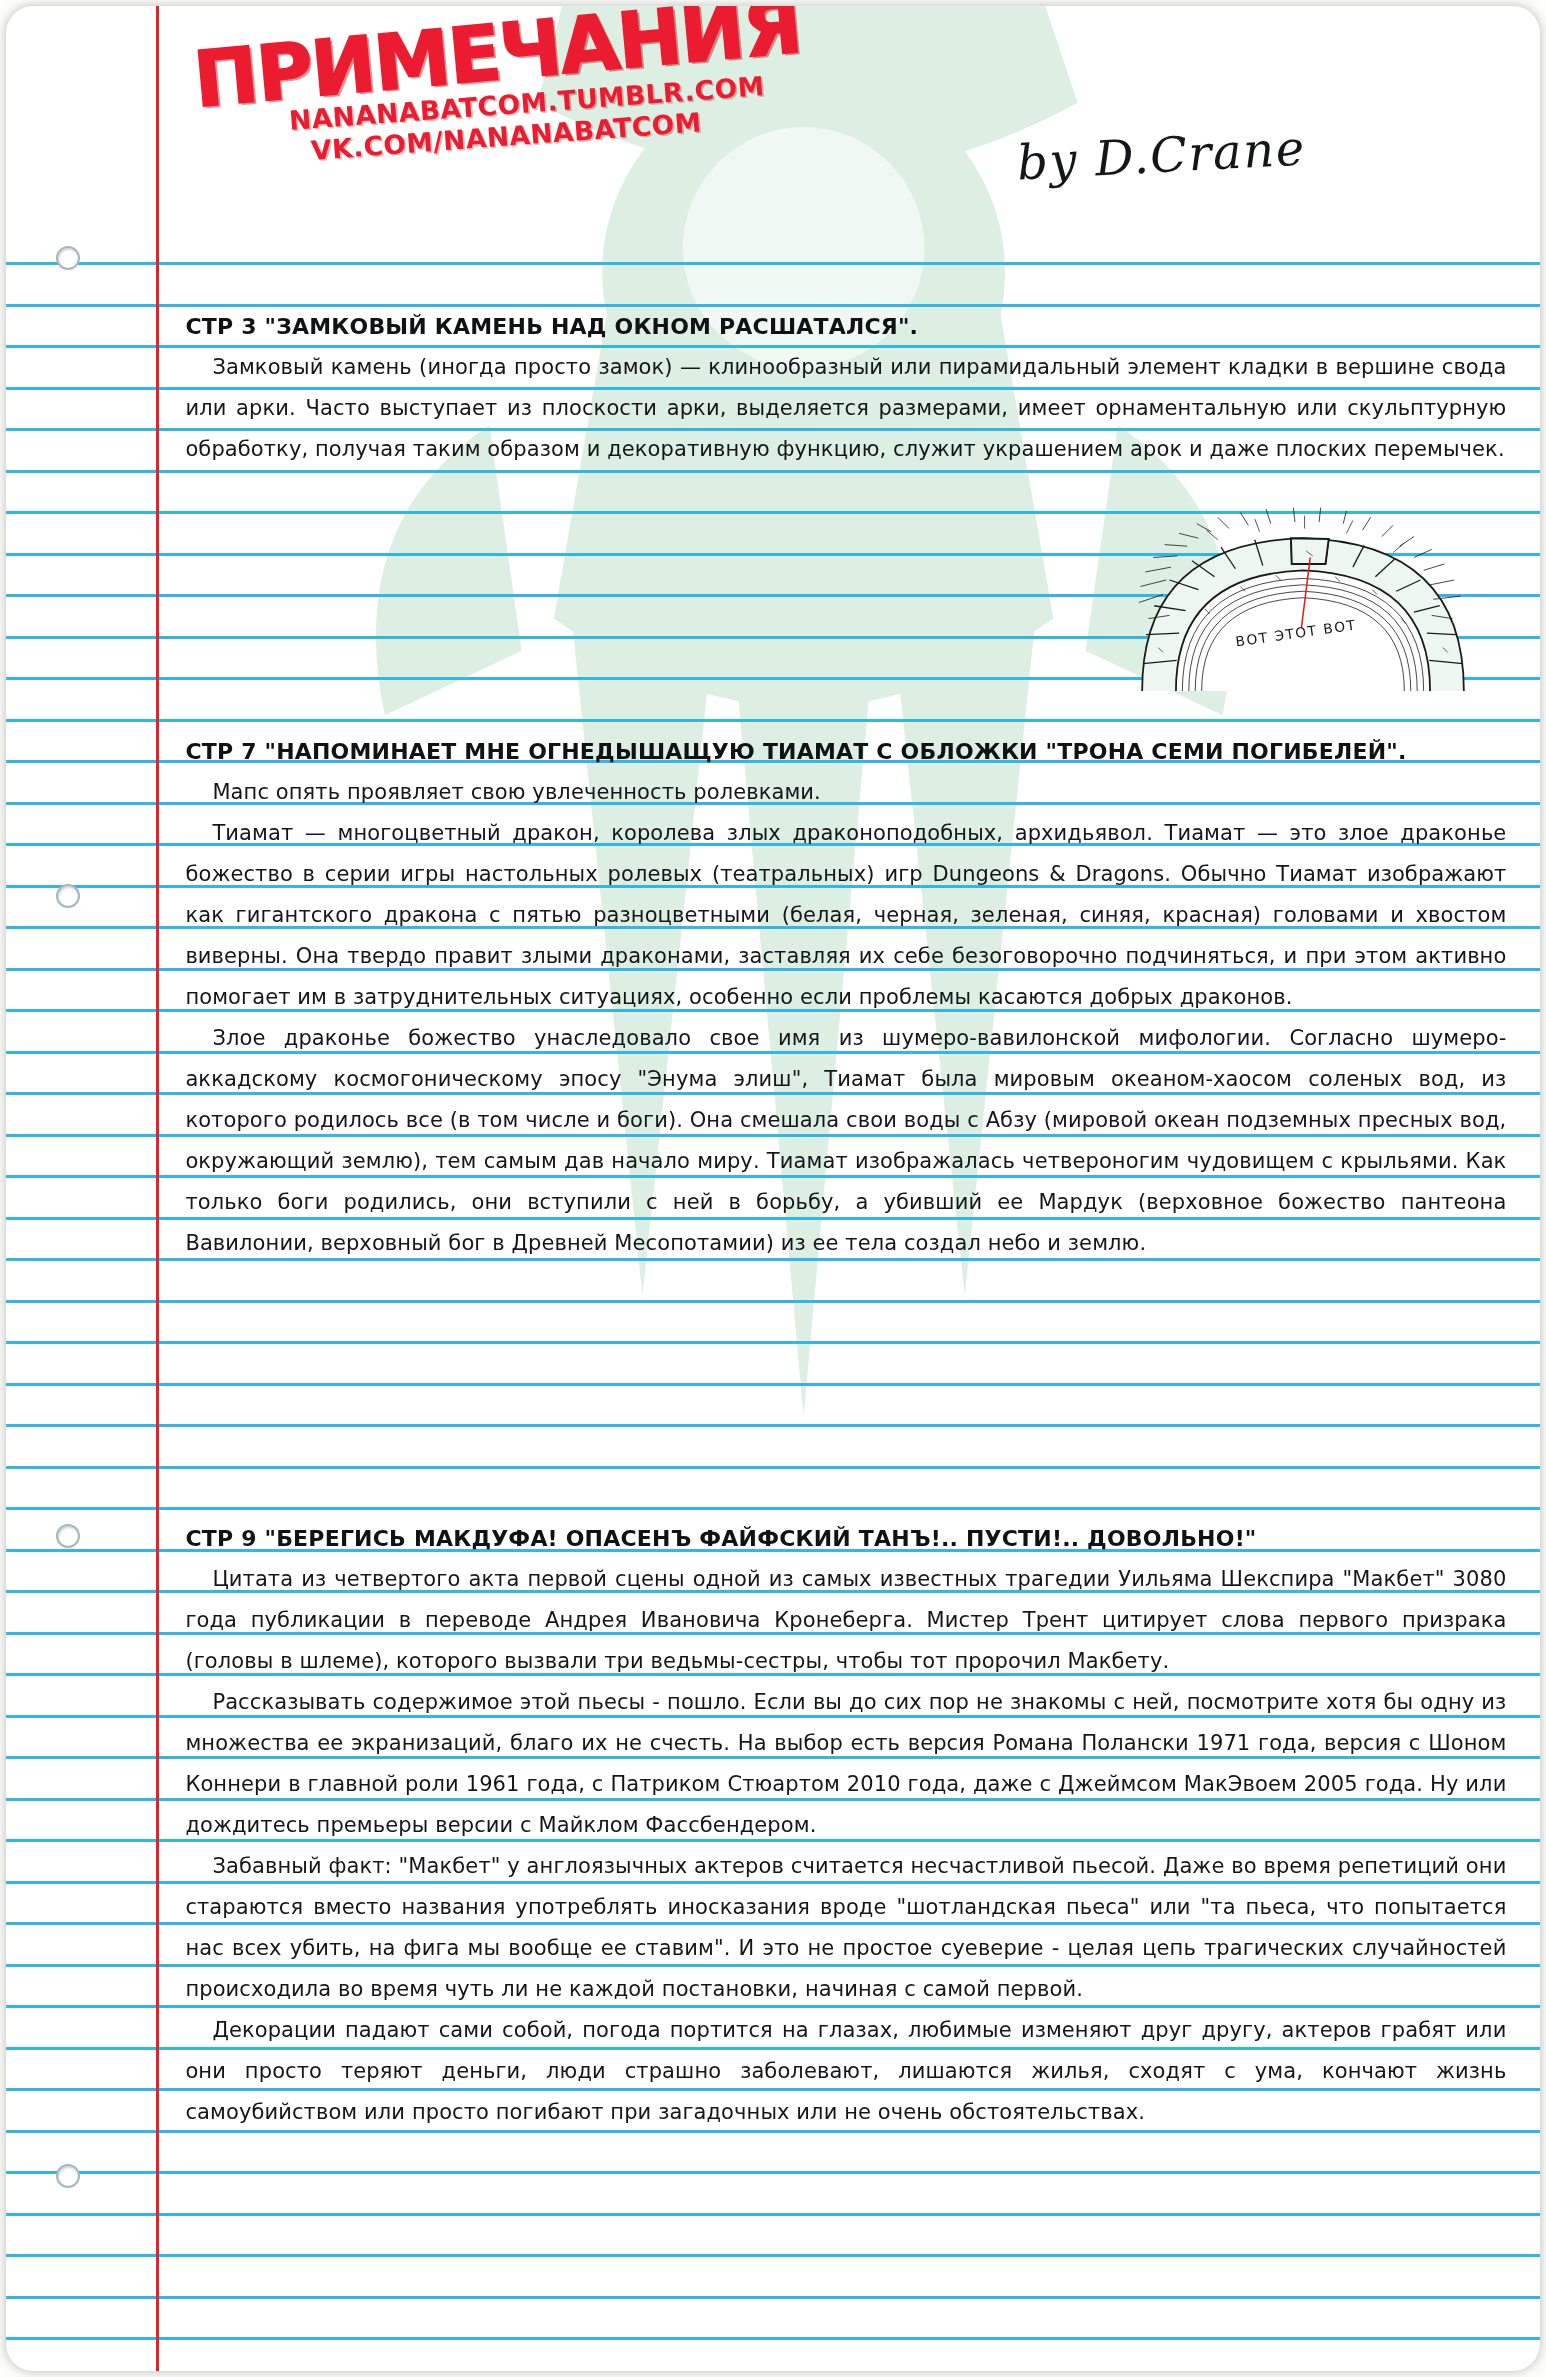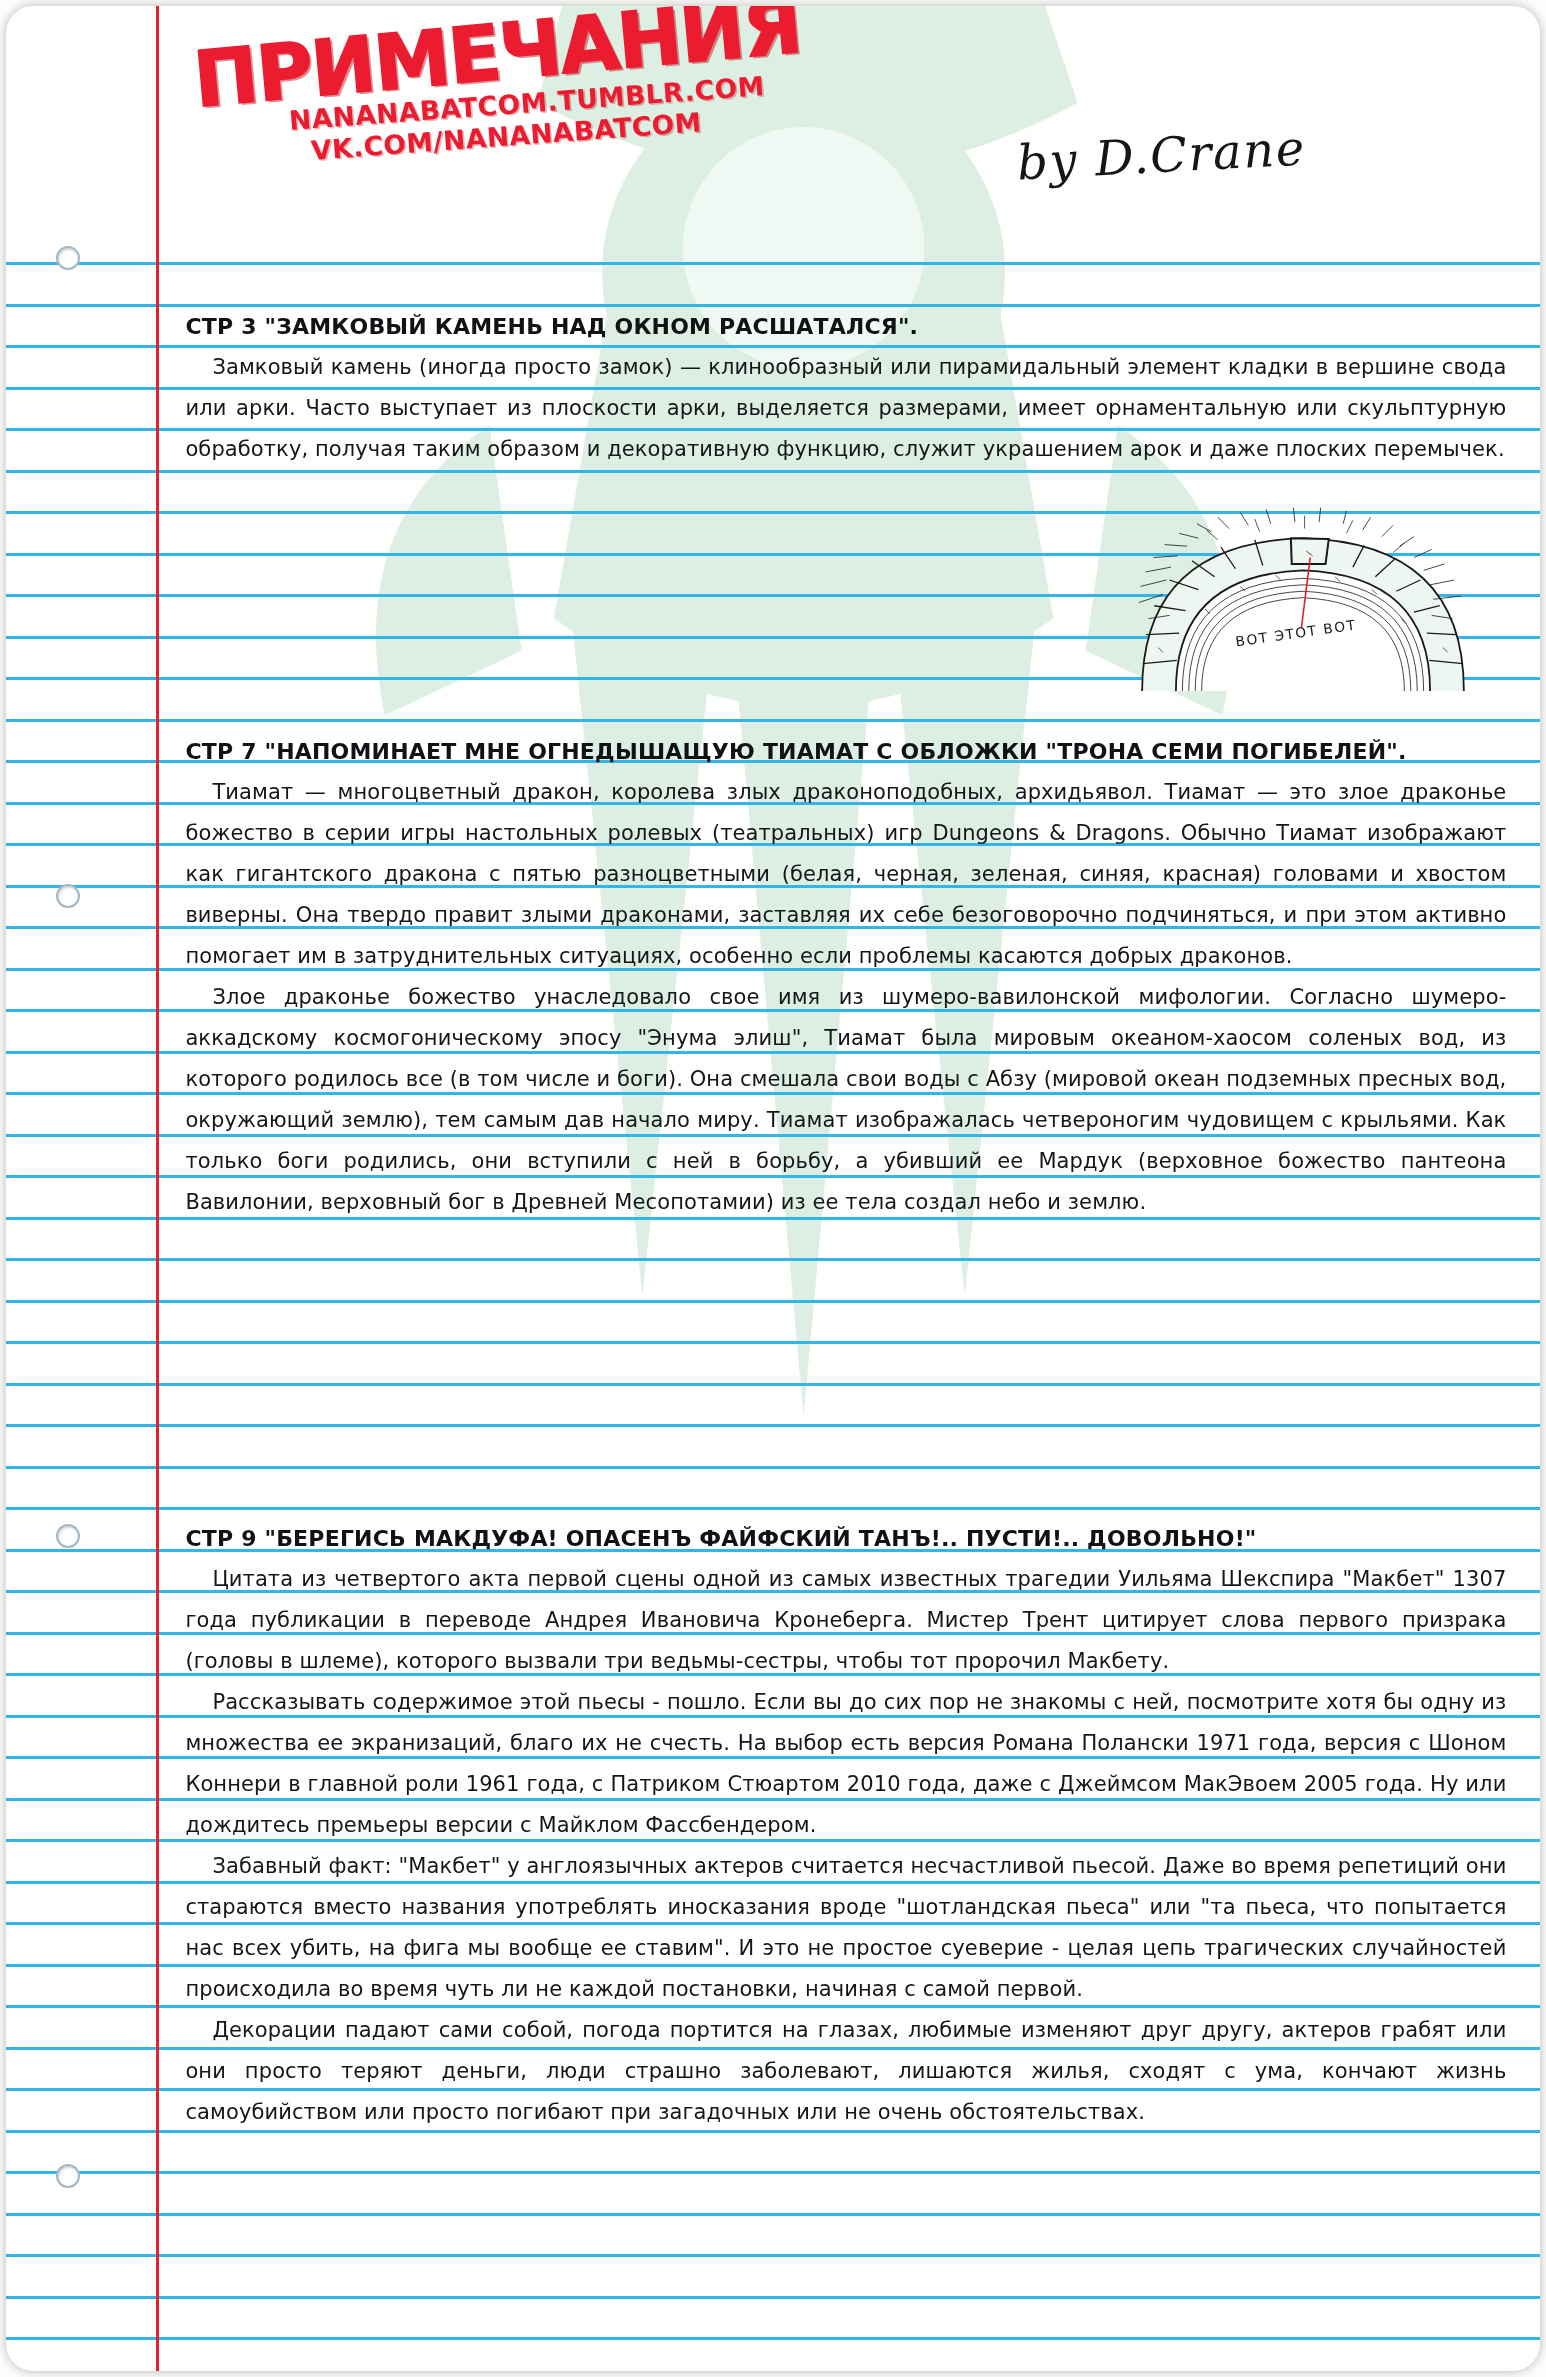--- a/index.html
+++ b/index.html
@@ -256,26 +256,27 @@
     </div>
     <div id="byline">by D.Crane</div>
 
     <div id="content">
         <div class="sec" style="top: 300px;">
           <h2 class="heading">СТР 3 "ЗАМКОВЫЙ КАМЕНЬ НАД ОКНОМ РАСШАТАЛСЯ".</h2>
           <p class="para">Замковый камень (иногда просто замок) — клинообразный или пирамидальный элемент кладки в вершине свода или арки. Часто выступает из плоскости арки, выделяется размерами, имеет орнаментальную или скульптурную обработку, получая таким образом и декоративную функцию, служит украшением арок и даже плоских перемычек.</p>
         </div>
         <div class="sec" style="top: 725px;">
           <h2 class="heading just">СТР 7 "НАПОМИНАЕТ МНЕ ОГНЕДЫШАЩУЮ ТИАМАТ С ОБЛОЖКИ "ТРОНА СЕМИ ПОГИБЕЛЕЙ".</h2>
+          <p class="para">Мапс опять проявляет свою увлеченность ролевками.</p>
           <p class="para">Тиамат — многоцветный дракон, королева злых драконоподобных, архидьявол. Тиамат — это злое драконье божество в серии игры настольных ролевых (театральных) игр Dungeons &amp; Dragons. Обычно Тиамат изображают как гигантского дракона с пятью разноцветными (белая, черная, зеленая, синяя, красная) головами и хвостом виверны. Она твердо правит злыми драконами, заставляя их себе безоговорочно подчиняться, и при этом активно помогает им в затруднительных ситуациях, особенно если проблемы касаются добрых драконов.</p>
           <p class="para last">Злое драконье божество унаследовало свое имя из шумеро-вавилонской мифологии. Согласно шумеро-аккадскому космогоническому эпосу "Энума элиш", Тиамат была мировым океаном-хаосом соленых вод, из которого родилось все (в том числе и боги). Она смешала свои воды с Абзу (мировой океан подземных пресных вод, окружающий землю), тем самым дав начало миру. Тиамат изображалась четвероногим чудовищем с крыльями. Как только боги родились, они вступили с ней в борьбу, а убивший ее Мардук (верховное божество пантеона Вавилонии, верховный бог в Древней Месопотамии) из ее тела создал небо и землю.</p>
         </div>
         <div class="sec" style="top: 1512px;">
           <h2 class="heading">СТР 9 "БЕРЕГИСЬ МАКДУФА! ОПАСЕНЪ ФАЙФСКИЙ ТАНЪ!.. ПУСТИ!.. ДОВОЛЬНО!"</h2>
-          <p class="para">Цитата из четвертого акта первой сцены одной из самых известных трагедии Уильяма Шекспира "Макбет" 1307 года публикации в переводе Андрея Ивановича Кронеберга. Мистер Трент цитирует слова первого призрака (головы в шлеме), которого вызвали три ведьмы-сестры, чтобы тот пророчил Макбету.</p>
+          <p class="para">Цитата из четвертого акта первой сцены одной из самых известных трагедии Уильяма Шекспира "Макбет" 3080 года публикации в переводе Андрея Ивановича Кронеберга. Мистер Трент цитирует слова первого призрака (головы в шлеме), которого вызвали три ведьмы-сестры, чтобы тот пророчил Макбету.</p>
           <p class="para">Рассказывать содержимое этой пьесы - пошло. Если вы до сих пор не знакомы с ней, посмотрите хотя бы одну из множества ее экранизаций, благо их не счесть. На выбор есть версия Романа Полански 1971 года, версия с Шоном Коннери в главной роли 1961 года, с Патриком Стюартом 2010 года, даже с Джеймсом МакЭвоем 2005 года. Ну или дождитесь премьеры версии с Майклом Фассбендером.</p>
           <p class="para">Забавный факт: "Макбет" у англоязычных актеров считается несчастливой пьесой. Даже во время репетиций они стараются вместо названия употреблять иносказания вроде "шотландская пьеса" или "та пьеса, что попытается нас всех убить, на фига мы вообще ее ставим". И это не простое суеверие - целая цепь трагических случайностей происходила во время чуть ли не каждой постановки, начиная с самой первой.</p>
           <p class="para last">Декорации падают сами собой, погода портится на глазах, любимые изменяют друг другу, актеров грабят или они просто теряют деньги, люди страшно заболевают, лишаются жилья, сходят с ума, кончают жизнь самоубийством или просто погибают при загадочных или не очень обстоятельствах.</p>
         </div>
       </div>
 
     <svg id="arch" viewBox="0 0 420 230">
       <defs>
         <clipPath id="archclip">
             <rect x="0" y="0" width="420" height="230"></rect>

